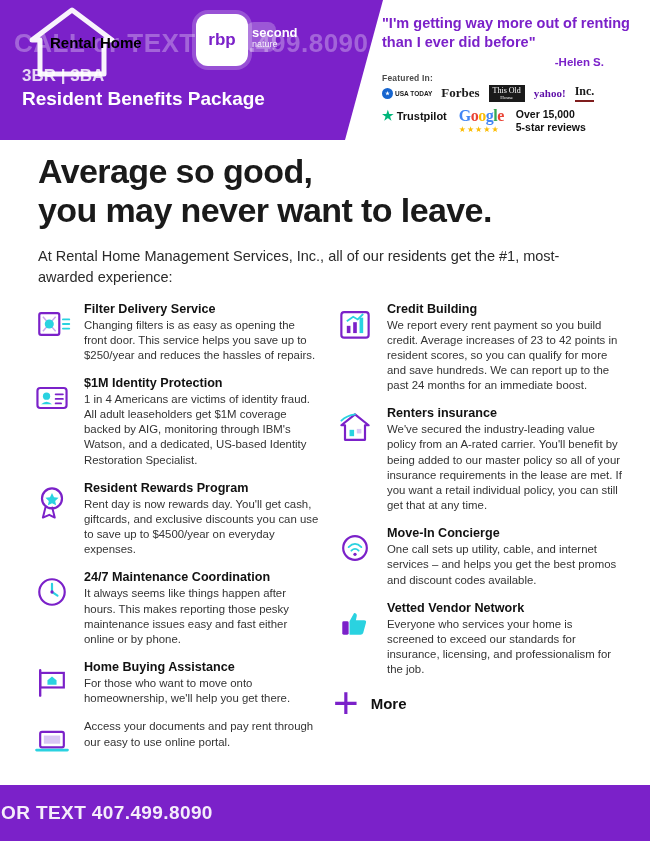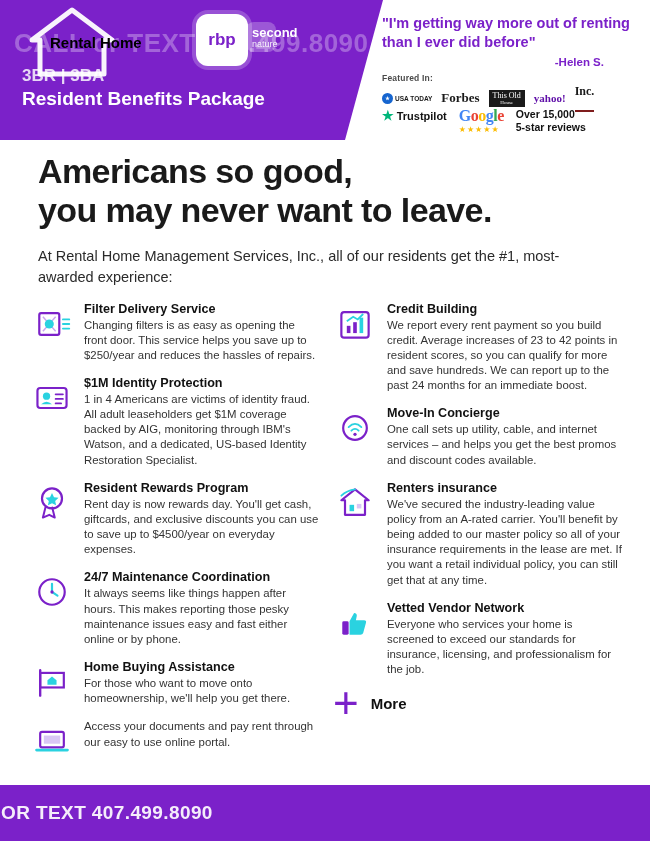--- a/index.html
+++ b/index.html
@@ -93,21 +93,21 @@
   .usa-badge { background:#1665cf; color:#fff; border-radius:50%; width:11px;height:11px;
     font-size:5px; display:flex;align-items:center;justify-content:center; }
   .press-forbes { font-family:"Liberation Serif", serif; font-size: 13px; font-weight:700; color:#1a1a1a; }
   .press-thishouse {
     background:#1a1a1a; color:#fff; font-family:"Liberation Serif", serif;
     font-size: 8px; padding: 2px 4px; line-height:1; text-align:center;
   }
   .press-thishouse small { display:block; font-size:5px; }
   .press-yahoo { font-size: 11px; font-weight: 800; color:#5f0fa8; font-family:"Liberation Serif", serif;}
   .press-inc { font-family:"Liberation Serif", serif; font-size: 12px; font-weight:700; color:#1a1a1a;
-    border-bottom: 2px solid #7f1d1d; padding-bottom:11px; }
+    border-bottom: 2px solid #7f1d1d; padding-bottom:1px; }
 
   .rating-row {
     position: absolute; left: 382px; top: 108px;
     display: flex; align-items: flex-start; gap: 12px;
   }
   .trustpilot { display:flex; align-items:center; gap:3px; font-size: 11px; font-weight:700; color:#111; }
   .tp-star { color:#00b67a; font-size: 13px; }
   .google-logo { font-family:"Liberation Serif", serif; font-size:16px; font-weight:700; letter-spacing:-.5px; line-height:1;}
   .g-b{color:#4285F4}.g-r{color:#EA4335}.g-y{color:#FBBC05}.g-g{color:#34A853}
   .g-stars { color:#FBBC05; font-size: 8px; letter-spacing:1px; margin-top:1px; }
@@ -213,21 +213,21 @@
         <div class="g-stars">★★★★★</div>
       </div>
       <div class="reviews-txt">
         <div>Over 15,000</div>
         <div>5-star reviews</div>
       </div>
     </div>
   </div>
 
   <h1 class="headline">
-    <span>Americans so good,</span><br>
+    <span>Average so good,</span><br>
     <span>you may never want to leave.</span>
   </h1>
   <p class="intro">At Rental Home Management Services, Inc., all of our residents get the #1, most-awarded experience:</p>
 
   <div class="cols">
 
     <div class="col">
 
       <div class="benefit">
         <div class="bicon">
@@ -329,50 +329,50 @@
         </div>
         <div class="btxt">
           <div class="btitle">Credit Building</div>
           <div class="bdesc">We report every rent payment so you build credit. Average increases of 23 to 42 points in resident scores, so you can qualify for more and save hundreds. We can report up to the past 24 months for an immediate boost.</div>
         </div>
       </div>
 
       <div class="benefit">
         <div class="bicon">
           <svg viewBox="0 0 44 44" width="40" height="40">
+            <path d="M22 7 L37 19 L33 19 L33 35 L11 35 L11 19 L7 19 Z" fill="none" stroke="#7b21c9" stroke-width="2.4" stroke-linejoin="round"></path>
+            <rect x="16" y="24" width="5" height="7" fill="#2ad2e0"></rect>
+            <rect x="24" y="23" width="5" height="5" fill="#d9c6f5"></rect>
+            <path d="M7 14 q6 -6 15 -7" fill="none" stroke="#2ad2e0" stroke-width="2" stroke-linecap="round"></path>
+          </svg>
+        </div>
+        <div class="btxt">
+          <div class="btitle">Renters insurance</div>
+          <div class="bdesc">We've secured the industry-leading value policy from an A-rated carrier. You'll benefit by being added to our master policy so all of your insurance requirements in the lease are met. If you want a retail individual policy, you can still get that at any time.</div>
+        </div>
+      </div>
+
+      <div class="benefit">
+        <div class="bicon">
+          <svg viewBox="0 0 44 44" width="40" height="40">
             <circle cx="22" cy="22" r="13" fill="none" stroke="#7b21c9" stroke-width="2.4"></circle>
             <path d="M15 21 q7 -7 14 0" fill="none" stroke="#2ad2e0" stroke-width="2" stroke-linecap="round"></path>
             <path d="M18 25 q4 -4 8 0" fill="none" stroke="#2ad2e0" stroke-width="2" stroke-linecap="round"></path>
             <circle cx="22" cy="29" r="1.8" fill="#7b21c9"></circle>
           </svg>
         </div>
         <div class="btxt">
           <div class="btitle">Move-In Concierge</div>
           <div class="bdesc">One call sets up utility, cable, and internet services – and helps you get the best promos and discount codes available.</div>
         </div>
       </div>
 
       <div class="benefit">
         <div class="bicon">
           <svg viewBox="0 0 44 44" width="40" height="40">
-            <path d="M22 7 L37 19 L33 19 L33 35 L11 35 L11 19 L7 19 Z" fill="none" stroke="#7b21c9" stroke-width="2.4" stroke-linejoin="round"></path>
-            <rect x="16" y="24" width="5" height="7" fill="#2ad2e0"></rect>
-            <rect x="24" y="23" width="5" height="5" fill="#d9c6f5"></rect>
-            <path d="M7 14 q6 -6 15 -7" fill="none" stroke="#2ad2e0" stroke-width="2" stroke-linecap="round"></path>
-          </svg>
-        </div>
-        <div class="btxt">
-          <div class="btitle">Renters insurance</div>
-          <div class="bdesc">We've secured the industry-leading value policy from an A-rated carrier. You'll benefit by being added to our master policy so all of your insurance requirements in the lease are met. If you want a retail individual policy, you can still get that at any time.</div>
-        </div>
-      </div>
-
-      <div class="benefit">
-        <div class="bicon">
-          <svg viewBox="0 0 44 44" width="40" height="40">
             <path d="M16 20 l5-9 q3 0 3 3 l-1 5 h9 q3 0 2 3 l-3 11 q-.7 2-3 2 H16 z" fill="#2ad2e0"></path>
             <rect x="8" y="20" width="7" height="15" rx="1.6" fill="#7b21c9"></rect>
           </svg>
         </div>
         <div class="btxt">
           <div class="btitle">Vetted Vendor Network</div>
           <div class="bdesc">Everyone who services your home is screened to exceed our standards for insurance, licensing, and professionalism for the job.</div>
         </div>
       </div>
 

